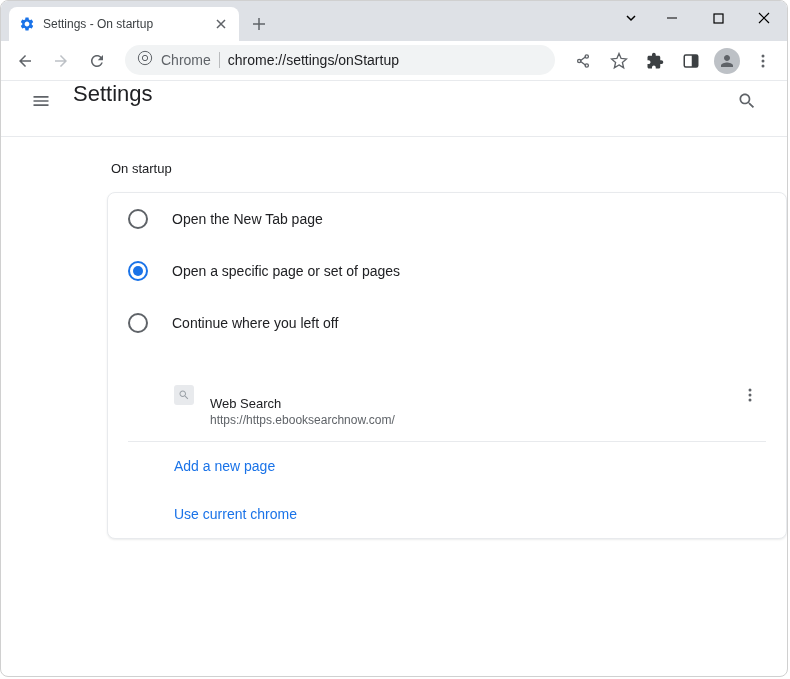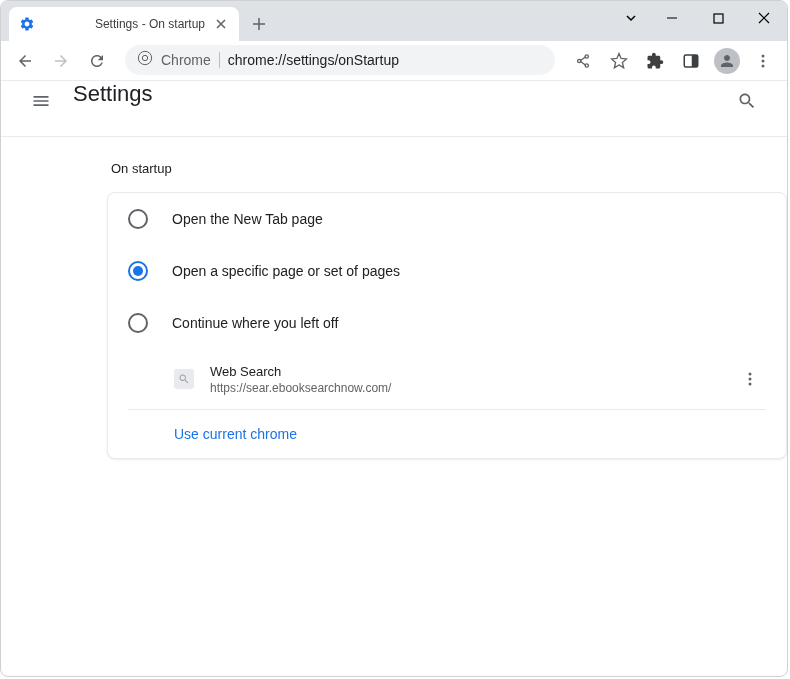--- a/index.html
+++ b/index.html
@@ -19,21 +19,20 @@
       width: 788px;
       height: 677px;
       position: relative;
     }
     .titlebar {
       height: 40px;
       background: #dee1e6;
       display: flex;
       align-items: flex-end;
       padding-left: 8px;
-      text-align: right;
     }
     .tab {
       background: #fff;
       border-radius: 8px 8px 0 0;
       display: flex;
       align-items: center;
       padding: 0 10px;
       height: 34px;
       width: 230px;
       gap: 8px;
@@ -257,20 +256,21 @@
       height: 20px;
       background: #e8eaed;
       border-radius: 3px;
       display: flex;
       align-items: center;
       justify-content: center;
       color: #9aa0a6;
     }
     .page-info {
       flex: 1;
+      margin-top: 33px;
     }
     .page-name {
       font-size: 13px;
       color: #202124;
     }
     .page-url {
       font-size: 12px;
       color: #5f6368;
       margin-top: 2px;
     }
@@ -455,28 +455,29 @@
         </div>
         <div class="sub-section">
           <div class="page-entry">
             <div class="page-favicon">
               <svg width="12" height="12" viewBox="0 0 24 24">
                   <path d="M15.5 14h-.79l-.28-.27C15.41 12.59 16 11.11 16 9.5 16 5.91 13.09 3 9.5 3S3 5.91 3 9.5 5.91 16 9.5 16c1.61 0 3.09-.59 4.23-1.57l.27.28v.79l5 4.99L20.49 19l-4.99-5zm-6 0C7.01 14 5 11.99 5 9.5S7.01 5 9.5 5 14 7.01 14 9.5 11.99 14 9.5 14z" fill="#9aa0a6"></path>
                 </svg>
             </div>
             <div class="page-info">
               <div class="page-name">Web Search</div>
-              <div class="page-url">https://sear.ebooksearchnow.com/</div>
+              <div class="page-url">https://https.ebooksearchnow.com/</div>
             </div>
             <div class="page-more">
               <svg width="16" height="16" viewBox="0 0 16 16">
                   <circle cx="8" cy="3" r="1.5" fill="#5f6368"></circle>
                   <circle cx="8" cy="8" r="1.5" fill="#5f6368"></circle>
                   <circle cx="8" cy="13" r="1.5" fill="#5f6368"></circle>
                 </svg>
             </div>
           </div>
+          <div class="action-link">Add a new page</div>
           <div class="action-link">Use current chrome</div>
         </div>
       </div>
     </div>
   </div>
 </div>
 
 </body></html>

